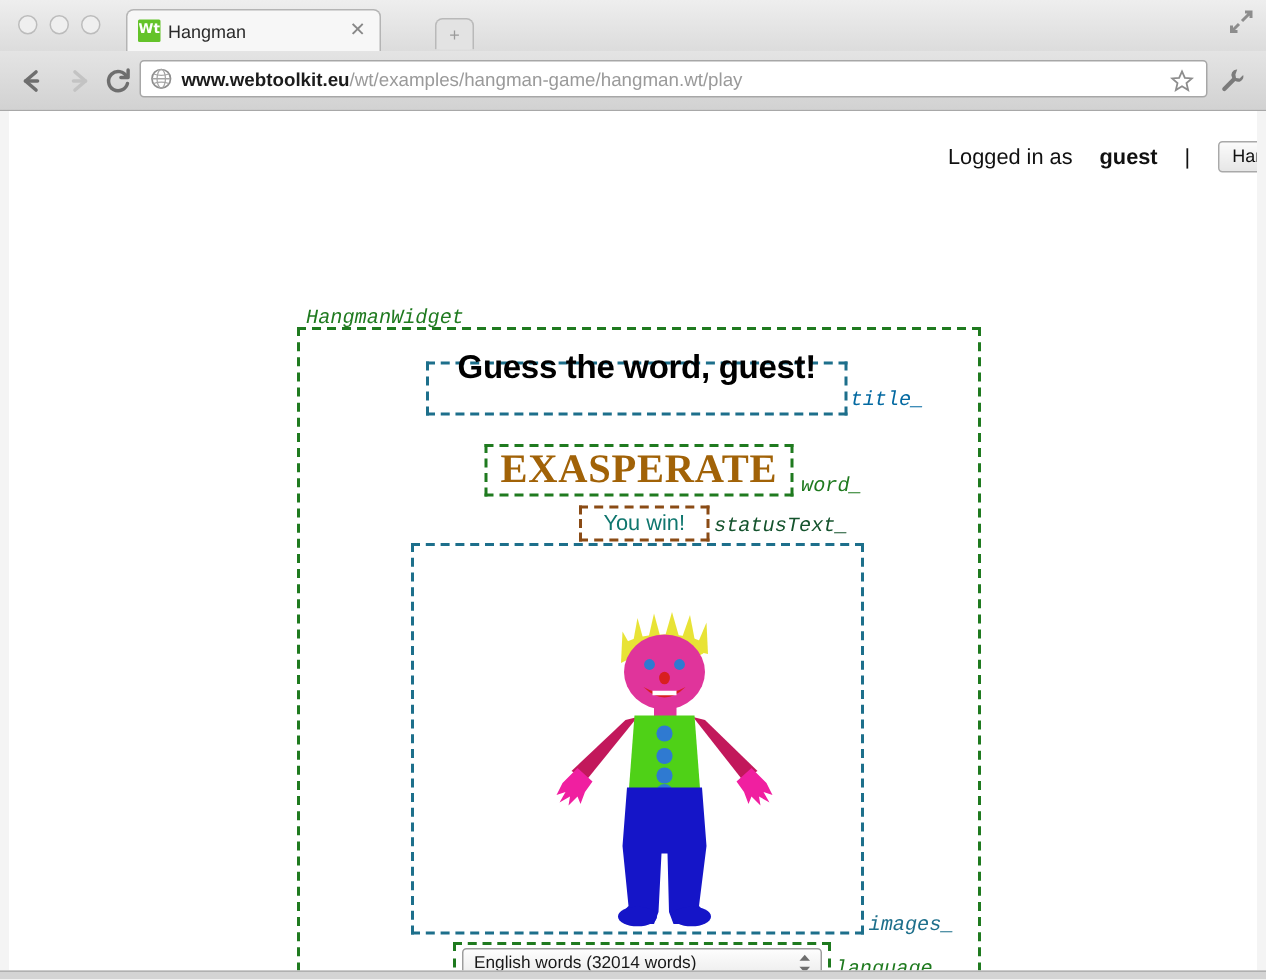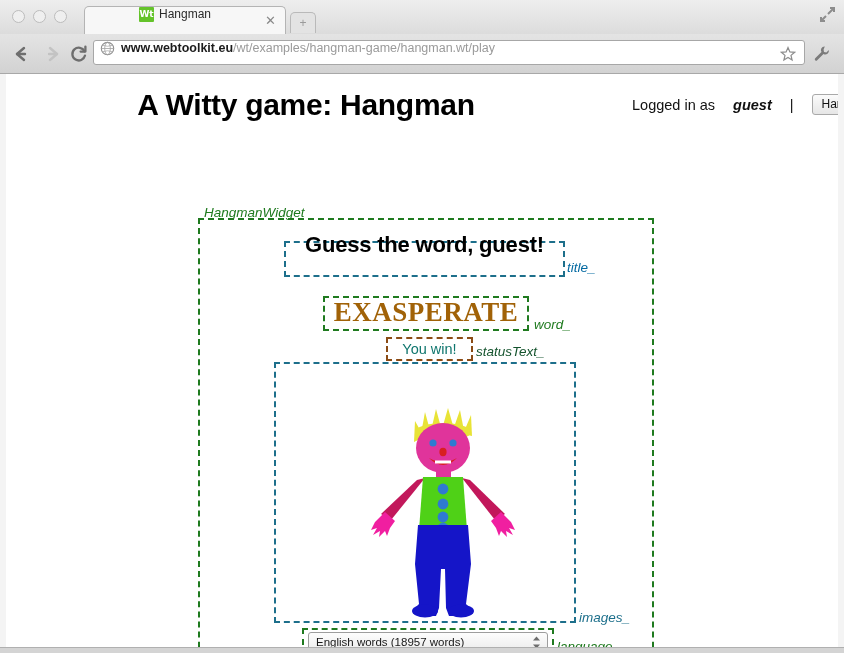--- a/index.html
+++ b/index.html
@@ -30,27 +30,27 @@
     position: absolute; left: 12px; top: 10px;
     display: flex; gap: 8px;
   }
   .light {
     width: 13px; height: 13px; border-radius: 50%;
     background: #efefef; border: 1px solid #bcbcbc;
     box-sizing: border-box;
   }
   .tab {
     position: absolute; left: 84px; top: 6px;
-    width: 202px; height: 28px;
+    width: 170px; height: 28px;
     background: #f7f7f7;
     border: 1px solid #b4b4b4;
     border-bottom: none;
     border-radius: 5px 5px 0 0;
     box-sizing: border-box;
-    display: flex;  padding-left: 47px;
+    display: flex; align-items: center;
   }
   .favicon {
     width: 15px; height: 15px; margin-left: 7px;
     background: #64c32a; border-radius: 1px;
     display: flex; align-items: center; justify-content: center;
     font-size: 9px; font-weight: bold; color: #ffffff;
     font-family: "DejaVu Sans", sans-serif;
     line-height: 1;
   }
   .tab-title {
@@ -89,21 +89,21 @@
   .nav-back  { left: 10px; }
   .nav-fwd   { left: 40px; }
   .nav-rel   { left: 67px; }
   .omnibox {
     position: absolute; left: 93px; top: 6px;
     width: 712px; height: 25px;
     background: #ffffff;
     border: 1px solid #a7a7a7;
     border-radius: 3px;
     box-sizing: border-box;
-    display: flex; align-items: flex-start;
+    display: flex; align-items: center;
   }
   .globe { margin-left: 6px; width: 15px; height: 15px; flex: none; }
   .url {
     margin-left: 6px; font-size: 12.5px; color: #9a9a9a;
     white-space: nowrap; font-family: "Liberation Sans", sans-serif;
   }
   .url b { color: #1c1c1c; font-weight: bold; }
   .star {
     position: absolute; right: 8px; top: 5px; width: 16px; height: 16px;
   }
@@ -129,34 +129,34 @@
     font-size: 30px; font-weight: bold; color: #000000;
     font-family: "Liberation Sans", sans-serif;
     letter-spacing: -0.3px;
   }
   .login-area {
     position: absolute; left: 626px; top: 6px;
     display: flex; align-items: center; gap: 18px;
     font-size: 14.5px; color: #111111;
     white-space: nowrap;
   }
-  .login-area b { font-weight: bold; font-style: italic; }
+  .login-area b { font-weight: bold; }
   .logout-btn {
     font-size: 12px; color: #111111;
     padding: 2px 9px 3px;
     background: linear-gradient(#fbfbfb, #e6e6e6);
     border: 1px solid #a9a9a9;
     border-radius: 3px;
     font-family: "Liberation Sans", sans-serif;
   }
 
   
   .ann {
     position: absolute;
-    font-family: Liberation Sans, sans-serif;
+    font-family: Liberation Mono, monospace;
     font-style: italic; font-size: 13.5px;
     white-space: nowrap;
     text-align: right;
   }
 
   
   .dash { position: absolute; box-sizing: border-box; }
 
   .box-widget {
     left: 192px; top: 144px; width: 456px; height: 470px;
@@ -314,21 +314,20 @@
         <svg width="17" height="17" viewBox="0 0 17 17">
           <path d="M11.8 1.4 a3.6 3.6 0 0 0 -3.3 5.6 L2.2 13.3 a1.4 1.4 0 0 0 2 2 L10.5 9 a3.6 3.6 0 0 0 5.3 -4 L13.4 7.4 L11 7 L10.6 4.6 Z" fill="#7b7b7b"></path>
         </svg>
       </div>
     </div>
   </div>
 
   <div class="viewport">
 
     <div class="page-head">
-      <div class="page-title">A Witty game: Hangman</div>
       <div class="login-area">
         <span>Logged in as</span>
         <b>guest</b>
         <span>|</span>
         <span class="logout-btn">Hangman</span>
       </div>
     </div>
 
     <div class="dash box-widget"></div>
     <div class="dash box-title"></div>
@@ -389,21 +388,21 @@
         <circle cx="76" cy="124" r="5.4" fill="#2f7ad1"></circle>
 
         <path d="M51 121 L101 121 L104 160 L99 200 L104 205 L100 212 L82 212 L79 204 L78 165
                  L74 165 L72 204 L69 212 L51 212 L47 205 L52 200 L48 160 Z" fill="#1515c8"></path>
         <ellipse cx="58" cy="207" rx="13" ry="6.5" fill="#1515c8"></ellipse>
         <ellipse cx="94" cy="207" rx="13" ry="6.5" fill="#1515c8"></ellipse>
       </svg>
     </div>
 
     <div class="lang-select">
-      <span>English words (18957 words)</span>
+      <span>English words (32014 words)</span>
       <span class="stepper">
         <svg width="11" height="15" viewBox="0 0 11 15">
           <path d="M5.5 1.5 L9 5.5 L2 5.5 Z" fill="#6d6d6d"></path>
           <path d="M5.5 13.5 L9 9.5 L2 9.5 Z" fill="#6d6d6d"></path>
         </svg>
       </span>
     </div>
 
   </div>
 

